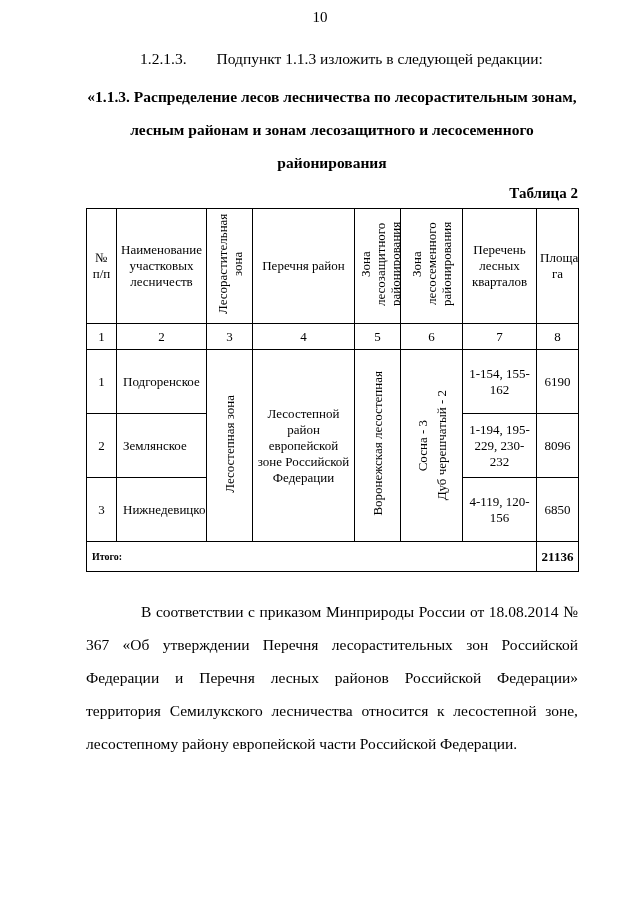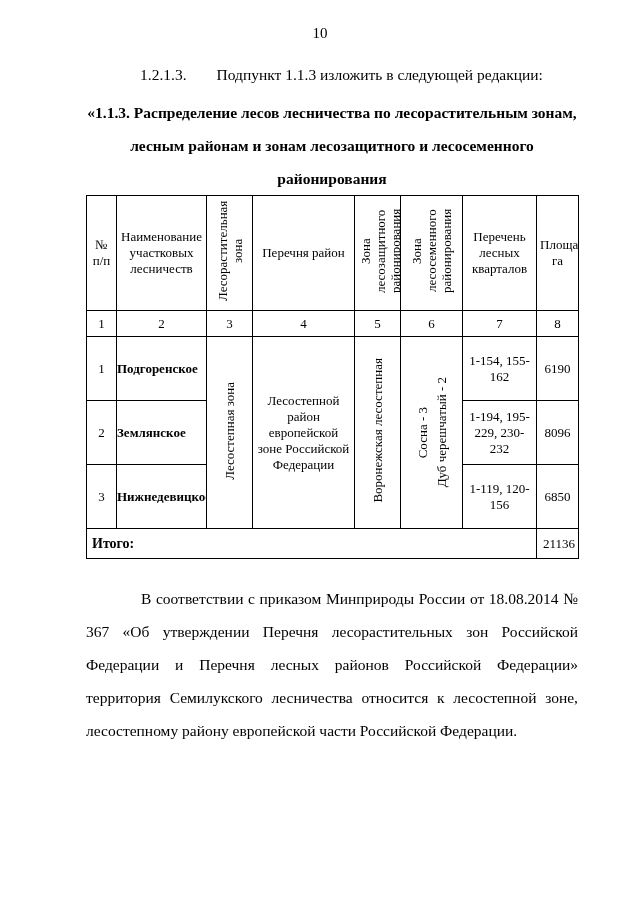--- a/index.html
+++ b/index.html
@@ -9,21 +9,20 @@
     height: 905px;
     font-family: "Liberation Serif", serif;
     color: #000000;
     position: relative;
   }
   .page-number {
     width: 640px;
     text-align: center;
     padding-top: 9px;
     font-size: 15px;
-    margin-top: 16px;
   }
   .content {
     padding: 22px 62px 0 86px;
   }
   .intro {
     font-size: 15.5px;
     line-height: 22px;
     text-indent: 54px;
   }
   .intro .tab { display: inline-block; width: 30px; }
@@ -71,44 +70,45 @@
     display: inline-block;
     writing-mode: vertical-rl;
     transform: rotate(180deg);
     max-height: 106px;
     line-height: 15px;
     white-space: normal;
   }
   .vtext-tall {
     max-height: 186px;
   }
-  .cell-left { text-align: left; padding-left: 0; font-weight: bold; }
+  .cell-left { text-align: left; padding-left: 6px; }
   .seed-wrap { display: flex; justify-content: center; align-items: center; gap: 4px; }
-  .total-label { text-align: left; font-weight: bold; padding-left: 5px; font-size: 14px; }
-  .total-value { font-weight: normal; text-align: right; }
+  .total-label { text-align: left; font-weight: bold; padding-left: 5px; font-size: 10px; }
+  .total-value { font-weight: bold; }
   .footer-para {
     margin-top: 23px;
     font-size: 15.5px;
     line-height: 33px;
     text-align: justify;
     text-indent: 55px;
   }
 </style>
 </head>
 <body>
 
 <div class="page">
   <div class="page-number">10</div>
 
   <div class="content">
 
     <p class="intro"><span>1.2.1.3.</span><span class="tab"></span><span>Подпункт 1.1.3 изложить в следующей редакции:</span></p>
 
     <h2 class="heading">«1.1.3. Распределение лесов лесничества по лесорастительным зонам, лесным районам и зонам лесозащитного и лесосеменного районирования</h2>
 
+    <div class="table-label">Таблица 2</div>
 
     <table>
       <colgroup>
         <col class="c-num">
           <col class="c-name">
           <col class="c-zone">
           <col class="c-distr">
         <col class="c-prot">
           <col class="c-seed">
           <col class="c-quart">
@@ -157,21 +157,21 @@
       <tr class="data-row">
         <td>2</td>
         <td class="cell-left">Землянское</td>
         <td>1-194, 195-229, 230-232</td>
         <td>8096</td>
       </tr>
 
       <tr class="data-row">
         <td>3</td>
         <td class="cell-left">Нижнедевицкое</td>
-        <td>1-119, 120-156</td>
+        <td>4-119, 120-156</td>
         <td>6850</td>
       </tr>
 
       <tr class="total-row">
         <td colspan="7" class="total-label">Итого:</td>
         <td class="total-value">21136</td>
       </tr>
     </tbody>
       </table>
 

